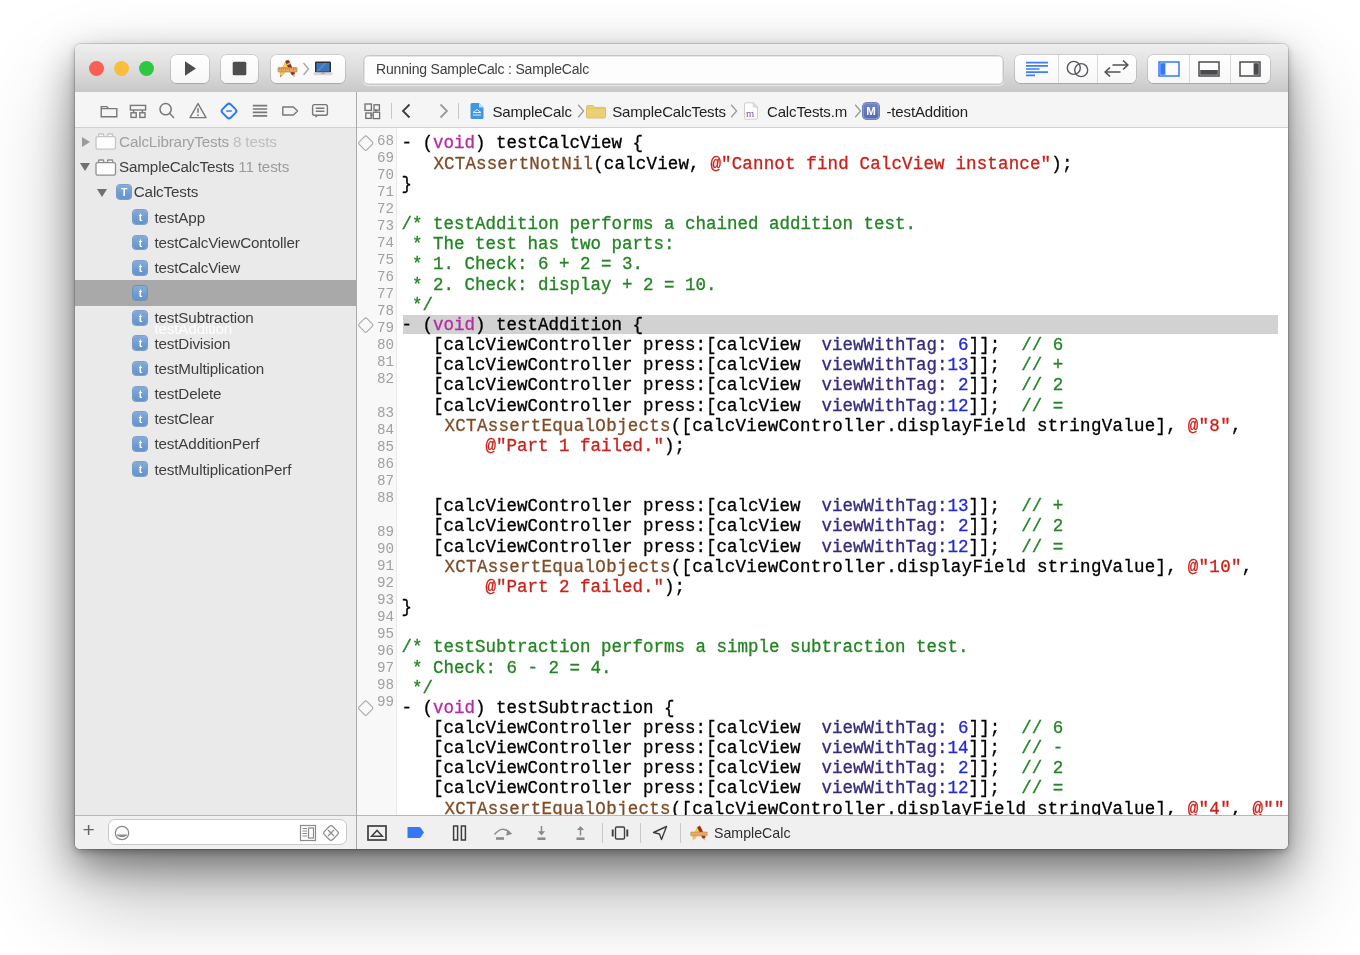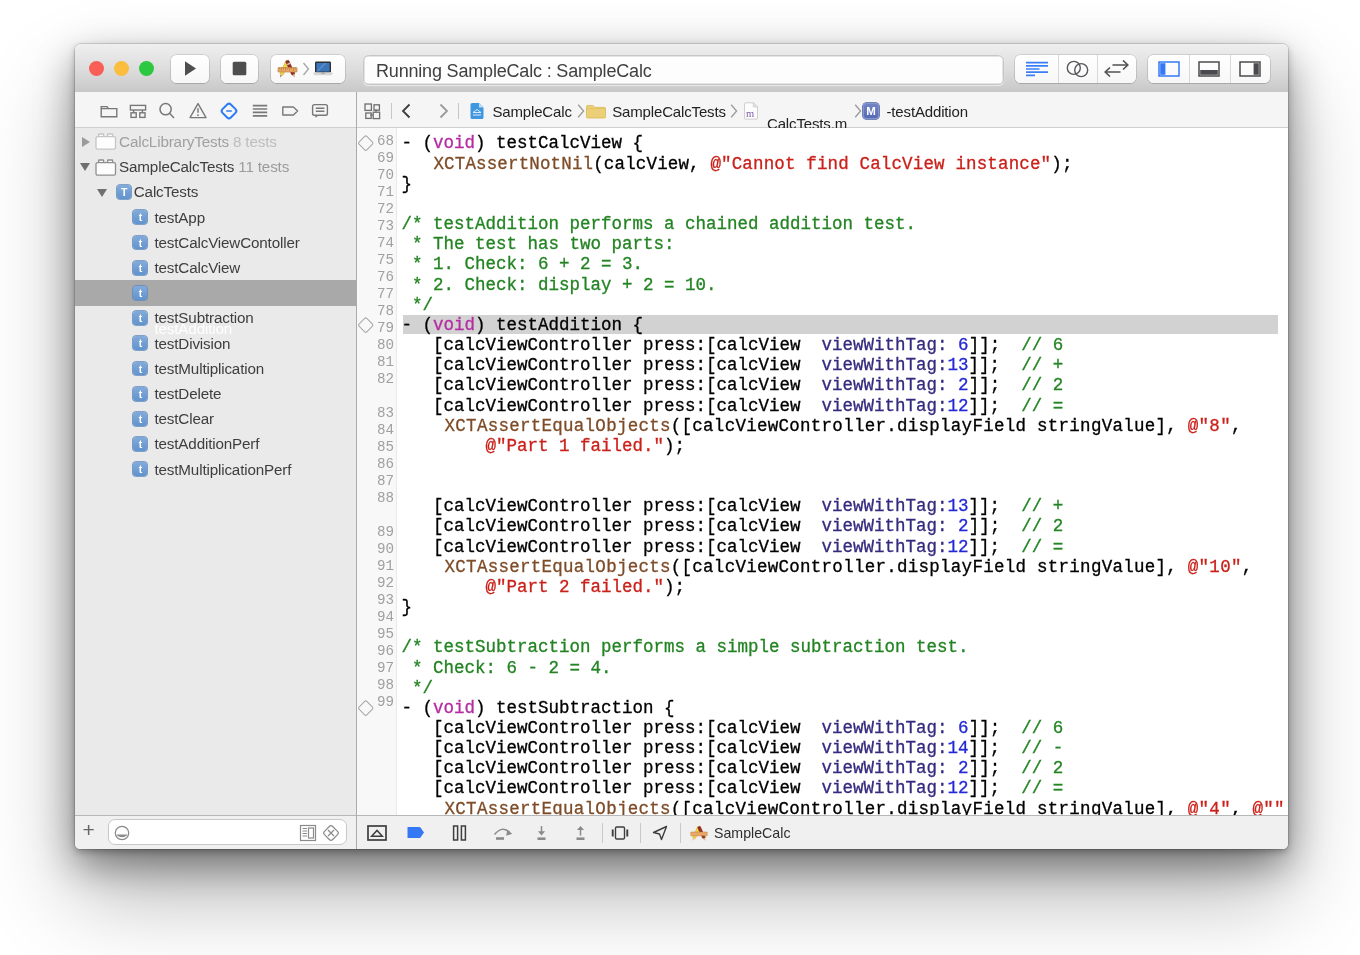--- a/index.html
+++ b/index.html
@@ -5,21 +5,21 @@
 html,body{margin:0;padding:0;}
 body{width:1360px;height:955px;background:#fff;font-family:"Liberation Sans",sans-serif;overflow:hidden;position:relative;}
 .win{position:absolute;left:75.4px;top:44.3px;width:1212.6px;height:804.8px;border-radius:5.5px;background:#fff;overflow:hidden;
  box-shadow:0 0 0 1px rgba(0,0,0,0.12),0 3px 7px rgba(0,0,0,0.26),0 16px 38px rgba(0,0,0,0.40),0 45px 90px rgba(0,0,0,0.30);}
 .abs{position:absolute;}
 
 .titlebar{position:absolute;left:0;top:0;width:100%;height:47.5px;background:linear-gradient(#efefef,#dcdcdc 55%,#c8c8c8);border-bottom:1px solid #a9a9a9;}
 .tl{position:absolute;top:16.9px;width:15px;height:15px;border-radius:50%;}
 .btn{position:absolute;top:10.7px;height:27.6px;background:linear-gradient(#ffffff,#f7f7f7);border-radius:5.5px;box-shadow:0 0 0 0.5px rgba(0,0,0,0.22),0 1px 1px rgba(0,0,0,0.1);}
 .statusfield{position:absolute;left:288.1px;top:10.4px;width:639px;height:28px;background:#fdfdfd;border-radius:5.5px;box-shadow:0 0 0 0.5px rgba(0,0,0,0.2) inset, 0 0.5px 1px rgba(255,255,255,0.6);border:0.5px solid #c6c6c6;}
-.statusfield span{position:absolute;left:11.5px;top:5.4px;font-size:18px;color:#404040;letter-spacing:-0.18px;}
+.statusfield span{position:absolute;left:11.5px;top:5.4px;font-size:14px;color:#404040;letter-spacing:-0.18px;}
 .segline{position:absolute;top:0;width:1px;height:100%;background:#d8d8d8;}
 
 .navstrip{position:absolute;left:0;top:48px;width:100%;height:36.2px;background:#f5f5f5;border-bottom:1px solid #cfcfcf;box-sizing:border-box;}
 .vdivider{position:absolute;left:280.2px;top:48px;width:1px;height:756.8px;background:#ababab;z-index:40;}
 
 .sidebar{position:absolute;left:0;top:84.2px;width:280.2px;height:687px;background:#eaeaea;}
 .row{position:absolute;left:0;width:100%;height:25.2px;font-size:15.2px;color:#3e3e3e;letter-spacing:-0.15px;}
 .row .lbl{position:absolute;top:3.8px;white-space:pre;text-align:center;}
 .cnt{color:#9b9b9b;}
 .dim{color:#a0a0a0;}
@@ -218,21 +218,21 @@
       </svg>
     <span class="crumbtext" style="left:536.8px;">SampleCalcTests</span>
     <svg class="chev" style="left:655px;">
         <path d="M1.2 0.8 L6.6 7 L1.2 13.2" fill="none" stroke="#9a9a9a" stroke-width="1.3"></path>
       </svg>
     <svg class="abs" style="left:667.9px;top:9.6px;" width="16" height="18" viewBox="0 0 16 18">
         <path d="M1.5 2 a1.2 1.2 0 0 1 1.2 -1.2 L10.3 0.8 L14.5 5 L14.5 16 a1.2 1.2 0 0 1 -1.2 1.2 L2.7 17.2 a1.2 1.2 0 0 1 -1.2 -1.2 Z" fill="#fdfdfd" stroke="#c9c9c9" stroke-width="0.9"></path>
         <path d="M10.3 0.8 L10.3 5 L14.5 5 Z" fill="#e6e6e6" stroke="#c9c9c9" stroke-width="0.7"></path>
         <text x="3" y="14.5" font-family="Liberation Serif,serif" font-size="10.5" fill="#7e57a8">m</text>
       </svg>
-    <span class="crumbtext" style="left:691.6px;margin-top:12px;">CalcTests.m</span>
+    <span class="crumbtext" style="left:691.6px;">CalcTests.m</span>
     <svg class="chev" style="left:778.5px;">
         <path d="M1.2 0.8 L6.6 7 L1.2 13.2" fill="none" stroke="#9a9a9a" stroke-width="1.3"></path>
       </svg>
     <div class="abs" style="left:787.3px;top:10.6px;width:16.5px;height:16.5px;border-radius:3.5px;background:linear-gradient(#7486c6,#5468b4);box-shadow:0 0 0 1px #8296ce inset,0 0 0 0.8px #4d5fa5;color:#fff;font-weight:bold;font-size:11.5px;text-align:center;line-height:16.5px;">M</div>
     <span class="crumbtext" style="left:811.1px;">-testAddition</span>
   </div>
   <div class="vdivider"></div>
 
   <div class="sidebar" id="sidebar">
     <div class="row " style="top:0.8px;">

